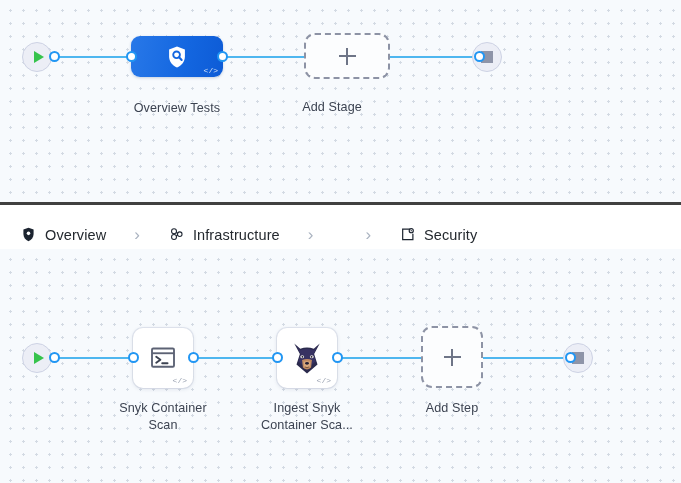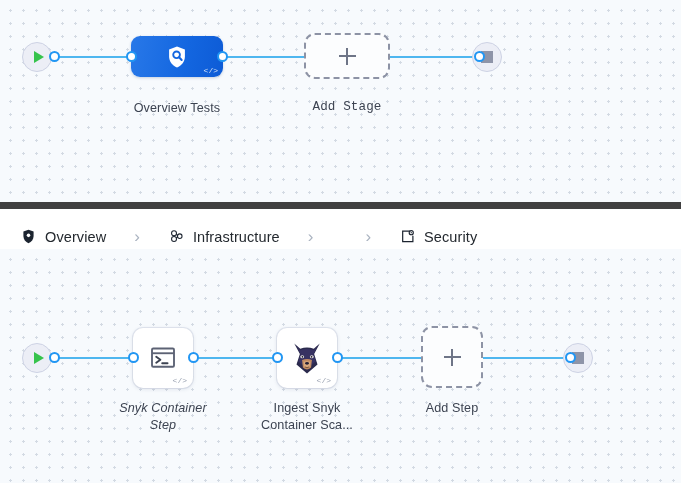--- a/index.html
+++ b/index.html
@@ -21,21 +21,21 @@
     overflow: hidden;
   }
   #canvas-top    { top: 0;   height: 202px; }
   #canvas-bottom { top: 249px; height: 234px; }
 
   
   #tabbar {
     position: absolute; left: 0; top: 202px;
     width: 681px; height: 63px;
     background: #ffffff;
-    border-top: 7px solid #404040;
+    border-top: 3px solid #404040;
     border-bottom: 1px solid #e4e8ee;
     display: flex; align-items: center;
     padding-left: 18px;
   }
   .tab {
     display: flex; align-items: center; gap: 8px;
     height: 46px; position: relative;
     padding: 0 2px;
     cursor: pointer;
   }
@@ -169,21 +169,21 @@
       </div>
 
       <div class="port" style="left:474px; top:51px;"></div>
       <div class="pill" style="left:472px; top:42px;">
         <div class="terminal">
           <div class="stop-sq"></div>
         </div>
       </div>
 
       <div class="caption" style="left:97px; top:100px; width:160px;">Overview Tests</div>
-      <div class="caption" style="left:267px; top:99px; width:160px;font-family:Liberation Mono, monospace;">Add Stage</div>
+      <div class="caption" style="left:252px; top:99px; width:160px;">Add Stage</div>
     </div>
   </div>
 
   <div id="tabbar">
 
     <div class="tab">
       <svg class="tab-icon" viewBox="0 0 24 24">
         <path d="M12 2.4 L19.2 5.1 L19.2 11.3 C19.2 16.0 16.2 19.9 12 21.5 C7.8 19.9 4.8 16.0 4.8 11.3 L4.8 5.1 Z" fill="#1c2430"></path>
         <circle cx="12" cy="10.4" r="2.5" fill="#ffffff"></circle>
       </svg>
@@ -267,23 +267,23 @@
         <div class="plus-v"></div>
       </div>
 
       <div class="port" style="left:565px; top:103px;"></div>
       <div class="pill" style="left:563px; top:94px;">
         <div class="terminal">
           <div class="stop-sq"></div>
         </div>
       </div>
 
-      <div class="caption" style="left:93px; top:151px; width:140px;font-style:italic;">
+      <div class="caption" style="left:93px; top:151px; width:140px;">
         <div>Snyk Container</div>
-        <div>Step</div>
+        <div>Scan</div>
       </div>
       <div class="caption" style="left:237px; top:151px; width:140px;">
         <div>Ingest Snyk</div>
         <div>Container Sca...</div>
       </div>
       <div class="caption" style="left:382px; top:151px; width:140px;">Add Step</div>
     </div>
   </div>
 
 </div>

